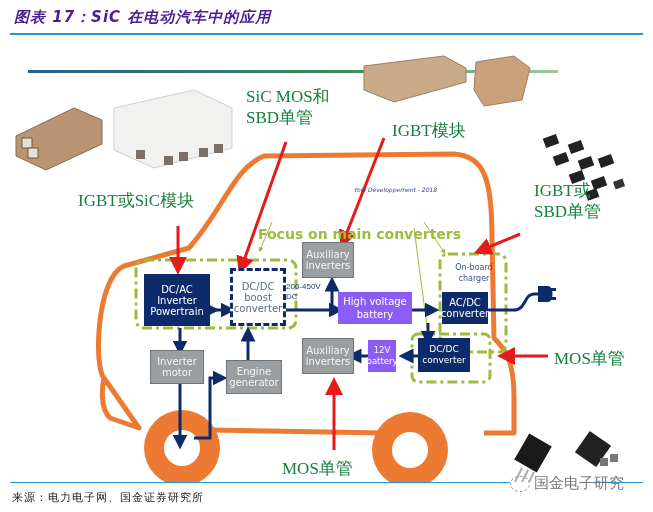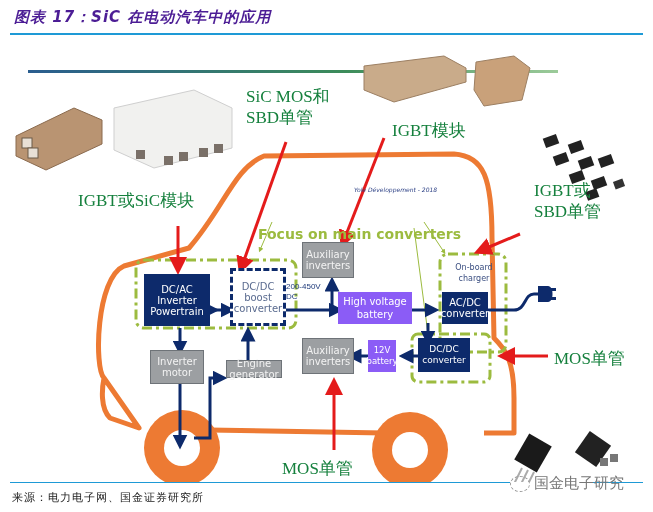--- a/index.html
+++ b/index.html
@@ -195,21 +195,21 @@
       <div>AC/DC</div>
       <div>converter</div>
     </div>
   </div>
   <div class="box grey" style="left:136px;top:312px;width:54px;height:34px">
     <div>
       <div>Inverter</div>
       <div>motor</div>
     </div>
   </div>
-  <div class="box grey" style="left:212px;top:322px;width:56px;height:18px">
+  <div class="box grey" style="left:212px;top:322px;width:56px;height:34px">
     <div>
       <div>Engine</div>
       <div>generator</div>
     </div>
   </div>
   <div class="box grey" style="left:288px;top:300px;width:52px;height:36px">
     <div>
       <div>Auxiliary</div>
       <div>inverters</div>
     </div>

